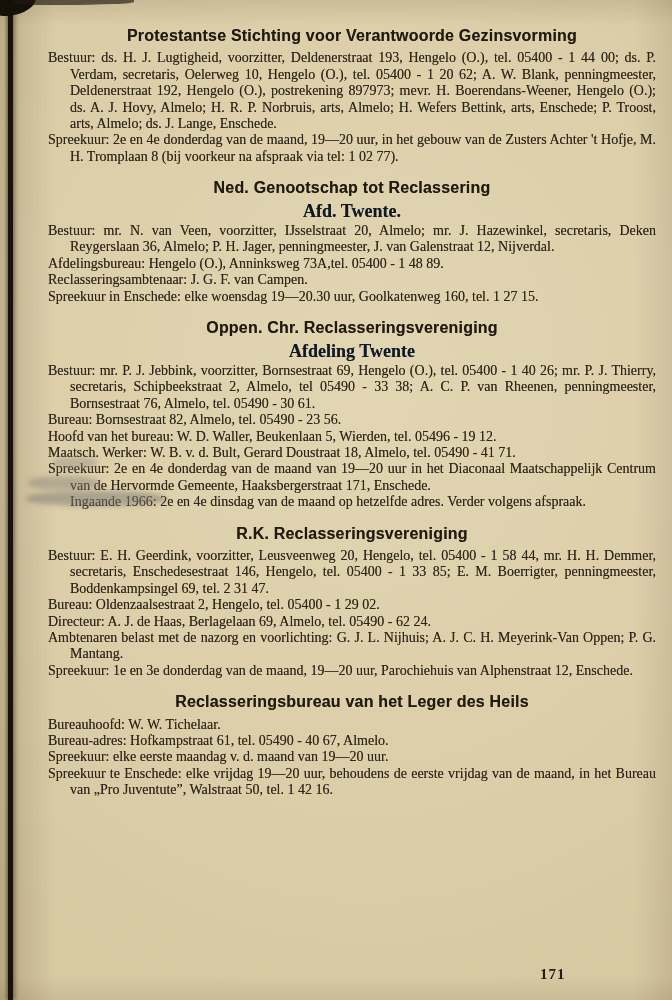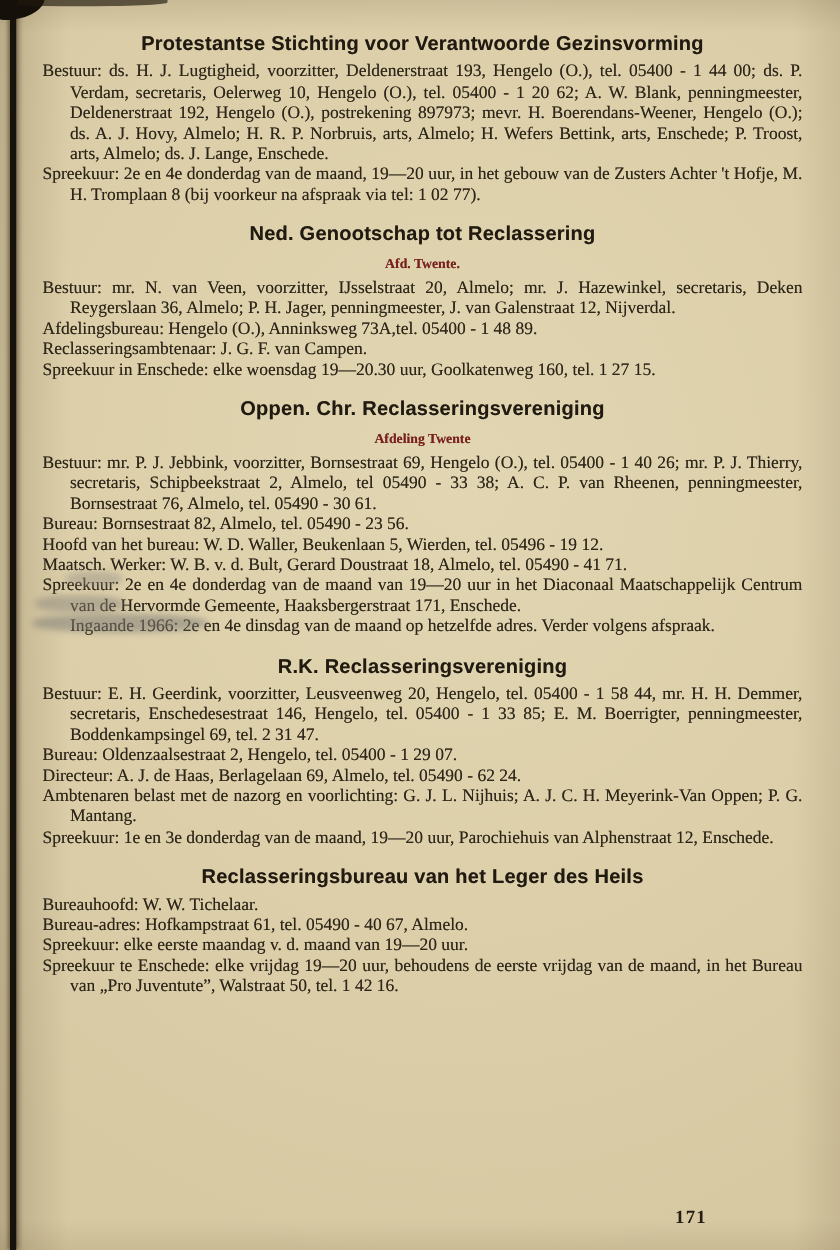--- a/index.html
+++ b/index.html
@@ -27,35 +27,35 @@
   }
   .corner-blob {
     position:absolute; left:-10px; top:-9px; width:46px; height:24px;
     background:#151009; border-radius:48%; transform:rotate(-14deg);
   }
   .top-smear {
     position:absolute; left:14px; top:0; width:120px; height:5px;
     background:rgba(32,24,12,0.65); border-radius:0 0 60% 30%;
   }
   .content {
-    position:absolute; left:34px; top:24px; width:608px;
+    position:absolute; left:48px; top:24px; width:608px;
     color:#2c2519; font-size:14px; line-height:16.4px;
     text-align:justify;
     text-shadow:0 0 0.4px rgba(40,30,15,0.55);
   }
   h2.heading {
     font-family:"Liberation Sans", sans-serif;
     font-size:16px; font-weight:700; text-align:center;
     color:#201a11; letter-spacing:0.2px;
     margin:15px 0 6px;
   }
   section:first-of-type h2.heading { margin-top:4px; }
   h3.subheading {
-    font-size:11px; font-weight:700; text-align:center;
-    margin:0 0 4px; color:#7f1d1d;
+    font-size:18px; font-weight:700; text-align:center;
+    margin:0 0 4px; color:#0f172a;
   }
   .body-par { padding-left:22px; text-indent:-22px; }
   .body-par.cont { text-indent:0; }
   .page-number {
     position:absolute; left:540px; top:966px;
     font-size:15px; font-weight:700; color:#241d13;
     letter-spacing:1px;
   }
   .smudge {
     position:absolute; pointer-events:none;
@@ -98,21 +98,21 @@
     <p class="body-par">Bureau: Bornsestraat 82, Almelo, tel. 05490 - 23 56.</p>
     <p class="body-par">Hoofd van het bureau: W. D. Waller, Beukenlaan 5, Wierden, tel. 05496 - 19 12.</p>
     <p class="body-par">Maatsch. Werker: W. B. v. d. Bult, Gerard Doustraat 18, Almelo, tel. 05490 - 41 71.</p>
     <p class="body-par">Spreekuur: 2e en 4e donderdag van de maand van 19—20 uur in het Diaconaal Maatschappelijk Centrum van de Hervormde Gemeente, Haaksbergerstraat 171, Enschede.</p>
     <p class="body-par cont">Ingaande 1966: 2e en 4e dinsdag van de maand op hetzelfde adres. Verder volgens afspraak.</p>
   </section>
 
   <section class="entry">
     <h2 class="heading">R.K. Reclasseringsvereniging</h2>
     <p class="body-par">Bestuur: E. H. Geerdink, voorzitter, Leusveenweg 20, Hengelo, tel. 05400 - 1 58 44, mr. H. H. Demmer, secretaris, Enschedesestraat 146, Hengelo, tel. 05400 - 1 33 85; E. M. Boerrigter, penningmeester, Boddenkampsingel 69, tel. 2 31 47.</p>
-    <p class="body-par">Bureau: Oldenzaalsestraat 2, Hengelo, tel. 05400 - 1 29 07.</p>
+    <p class="body-par">Bureau: Oldenzaalsestraat 2, Hengelo, tel. 05400 - 1 29 02.</p>
     <p class="body-par">Directeur: A. J. de Haas, Berlagelaan 69, Almelo, tel. 05490 - 62 24.</p>
     <p class="body-par">Ambtenaren belast met de nazorg en voorlichting: G. J. L. Nijhuis; A. J. C. H. Meyerink-Van Oppen; P. G. Mantang.</p>
     <p class="body-par">Spreekuur: 1e en 3e donderdag van de maand, 19—20 uur, Parochiehuis van Alphenstraat 12, Enschede.</p>
   </section>
 
   <section class="entry">
     <h2 class="heading">Reclasseringsbureau van het Leger des Heils</h2>
     <p class="body-par">Bureauhoofd: W. W. Tichelaar.</p>
     <p class="body-par">Bureau-adres: Hofkampstraat 61, tel. 05490 - 40 67, Almelo.</p>
     <p class="body-par">Spreekuur: elke eerste maandag v. d. maand van 19—20 uur.</p>

